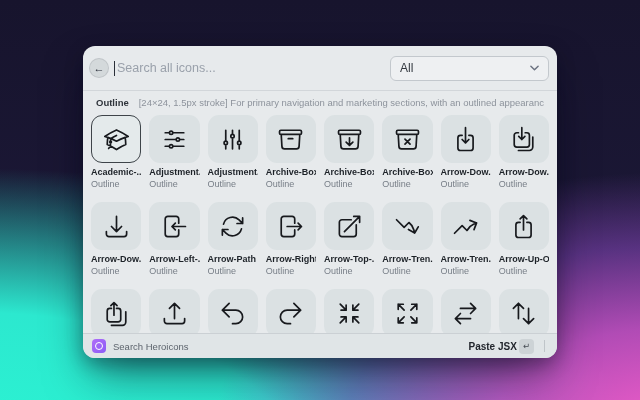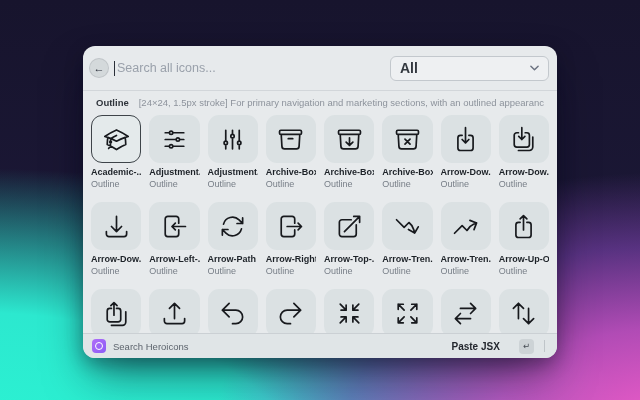--- a/index.html
+++ b/index.html
@@ -30,21 +30,21 @@
   .search-input {
     flex:1; border:none; background:transparent; outline:none;
     font-family:"Liberation Sans", sans-serif; font-size:12.5px; color:#0c4a6e; min-width:0;
   }
   .search-input::placeholder { color:#9aa1ab; opacity:1; }
   .dropdown {
     width:159px; height:25px; flex:0 0 159px; border:1px solid #c3c8cd; border-radius:6px;
     background:#eef0f2; display:flex; align-items:center; justify-content:space-between;
     padding:0 9px; cursor:pointer;
   }
-  .dropdown-label { font-size:14px; font-weight:700; color:#33383f; }
+  .dropdown-label { font-size:12px; font-weight:400; color:#33383f; }
   .divider { height:1px; background:#d2d6da; flex:0 0 1px; }
   .section-header { height:22px; flex:0 0 22px; display:flex; align-items:center; padding:0 13px; gap:10px; }
   .section-title { font-size:9.5px; font-weight:700; color:#2f343b; }
   .section-desc { font-size:9.5px; color:#8d939c; white-space:nowrap; overflow:hidden; }
   .grid {
     flex:0 0 220px; height:220px; overflow:hidden;
     display:grid; grid-template-columns:repeat(8, 1fr);
     column-gap:8px; row-gap:12px; padding:2px 8px 0; align-content:start;
   }
   .cell { display:flex; flex-direction:column; min-width:0; }
@@ -61,21 +61,21 @@
     display:flex; align-items:center; padding:7px 9px; gap:7px;
   }
   .logo {
     width:14px; height:14px; border-radius:4px; flex:0 0 14px;
     background:linear-gradient(135deg,#b06ef8 0%,#8b5cf6 100%);
     display:flex; align-items:center; justify-content:center;
   }
   .logo-ring { width:8px; height:8px; border:1.4px solid #ffffff; border-radius:50%; }
   .brand { font-size:9.5px; color:#5d646d; }
   .spacer { flex:1; }
-  .footer-action { display:flex; align-items:center; gap:19px; cursor:pointer; }
+  .footer-action { display:flex; align-items:center; gap:2px; cursor:pointer; }
   .paste-label { font-size:10px; font-weight:700; color:#23272e; }
   .actions-label { font-size:10px; color:#5d646d; }
   .key-badge {
     min-width:15px; height:15px; padding:0 4px; border-radius:4px; background:#cdd3d6;
     display:flex; align-items:center; justify-content:center;
     font-size:8.5px; color:#454b53;
   }
   .vsep { width:1px; height:12px; background:#bfc5c9; margin:0 3px; }
   .chev { width:9px; height:6px; stroke:#6b7280; fill:none; stroke-width:1.6; stroke-linecap:round; stroke-linejoin:round; }
 </style>

